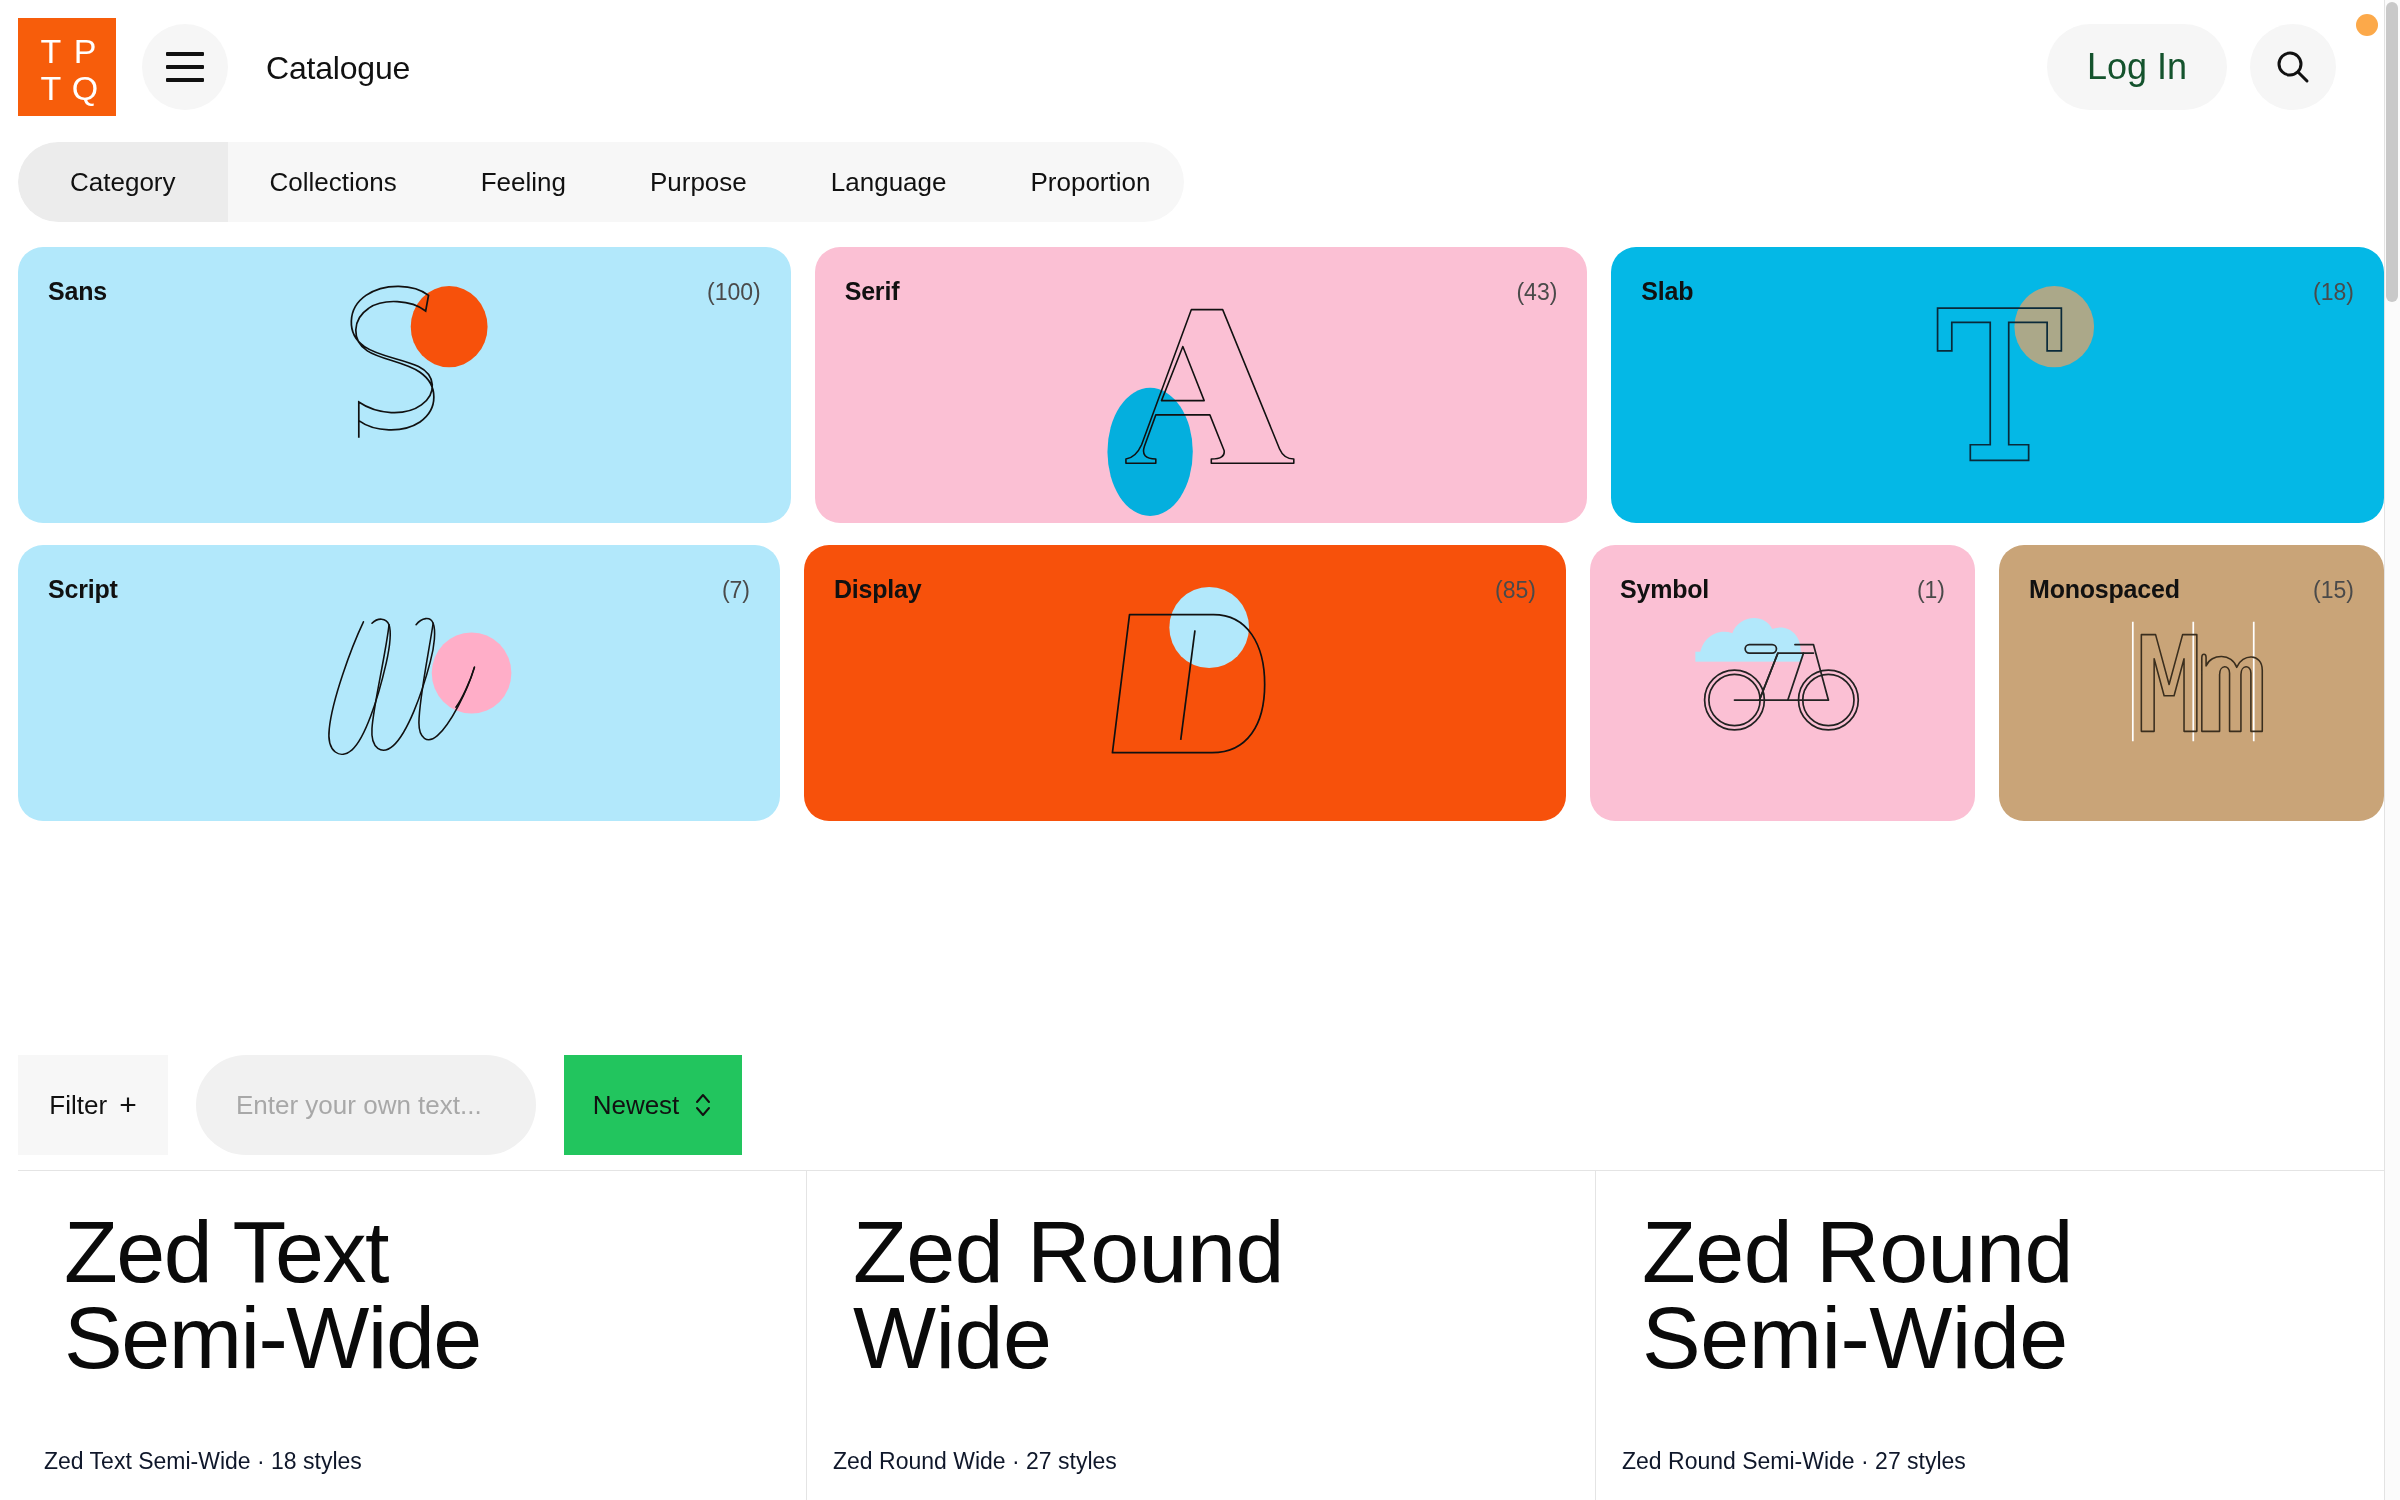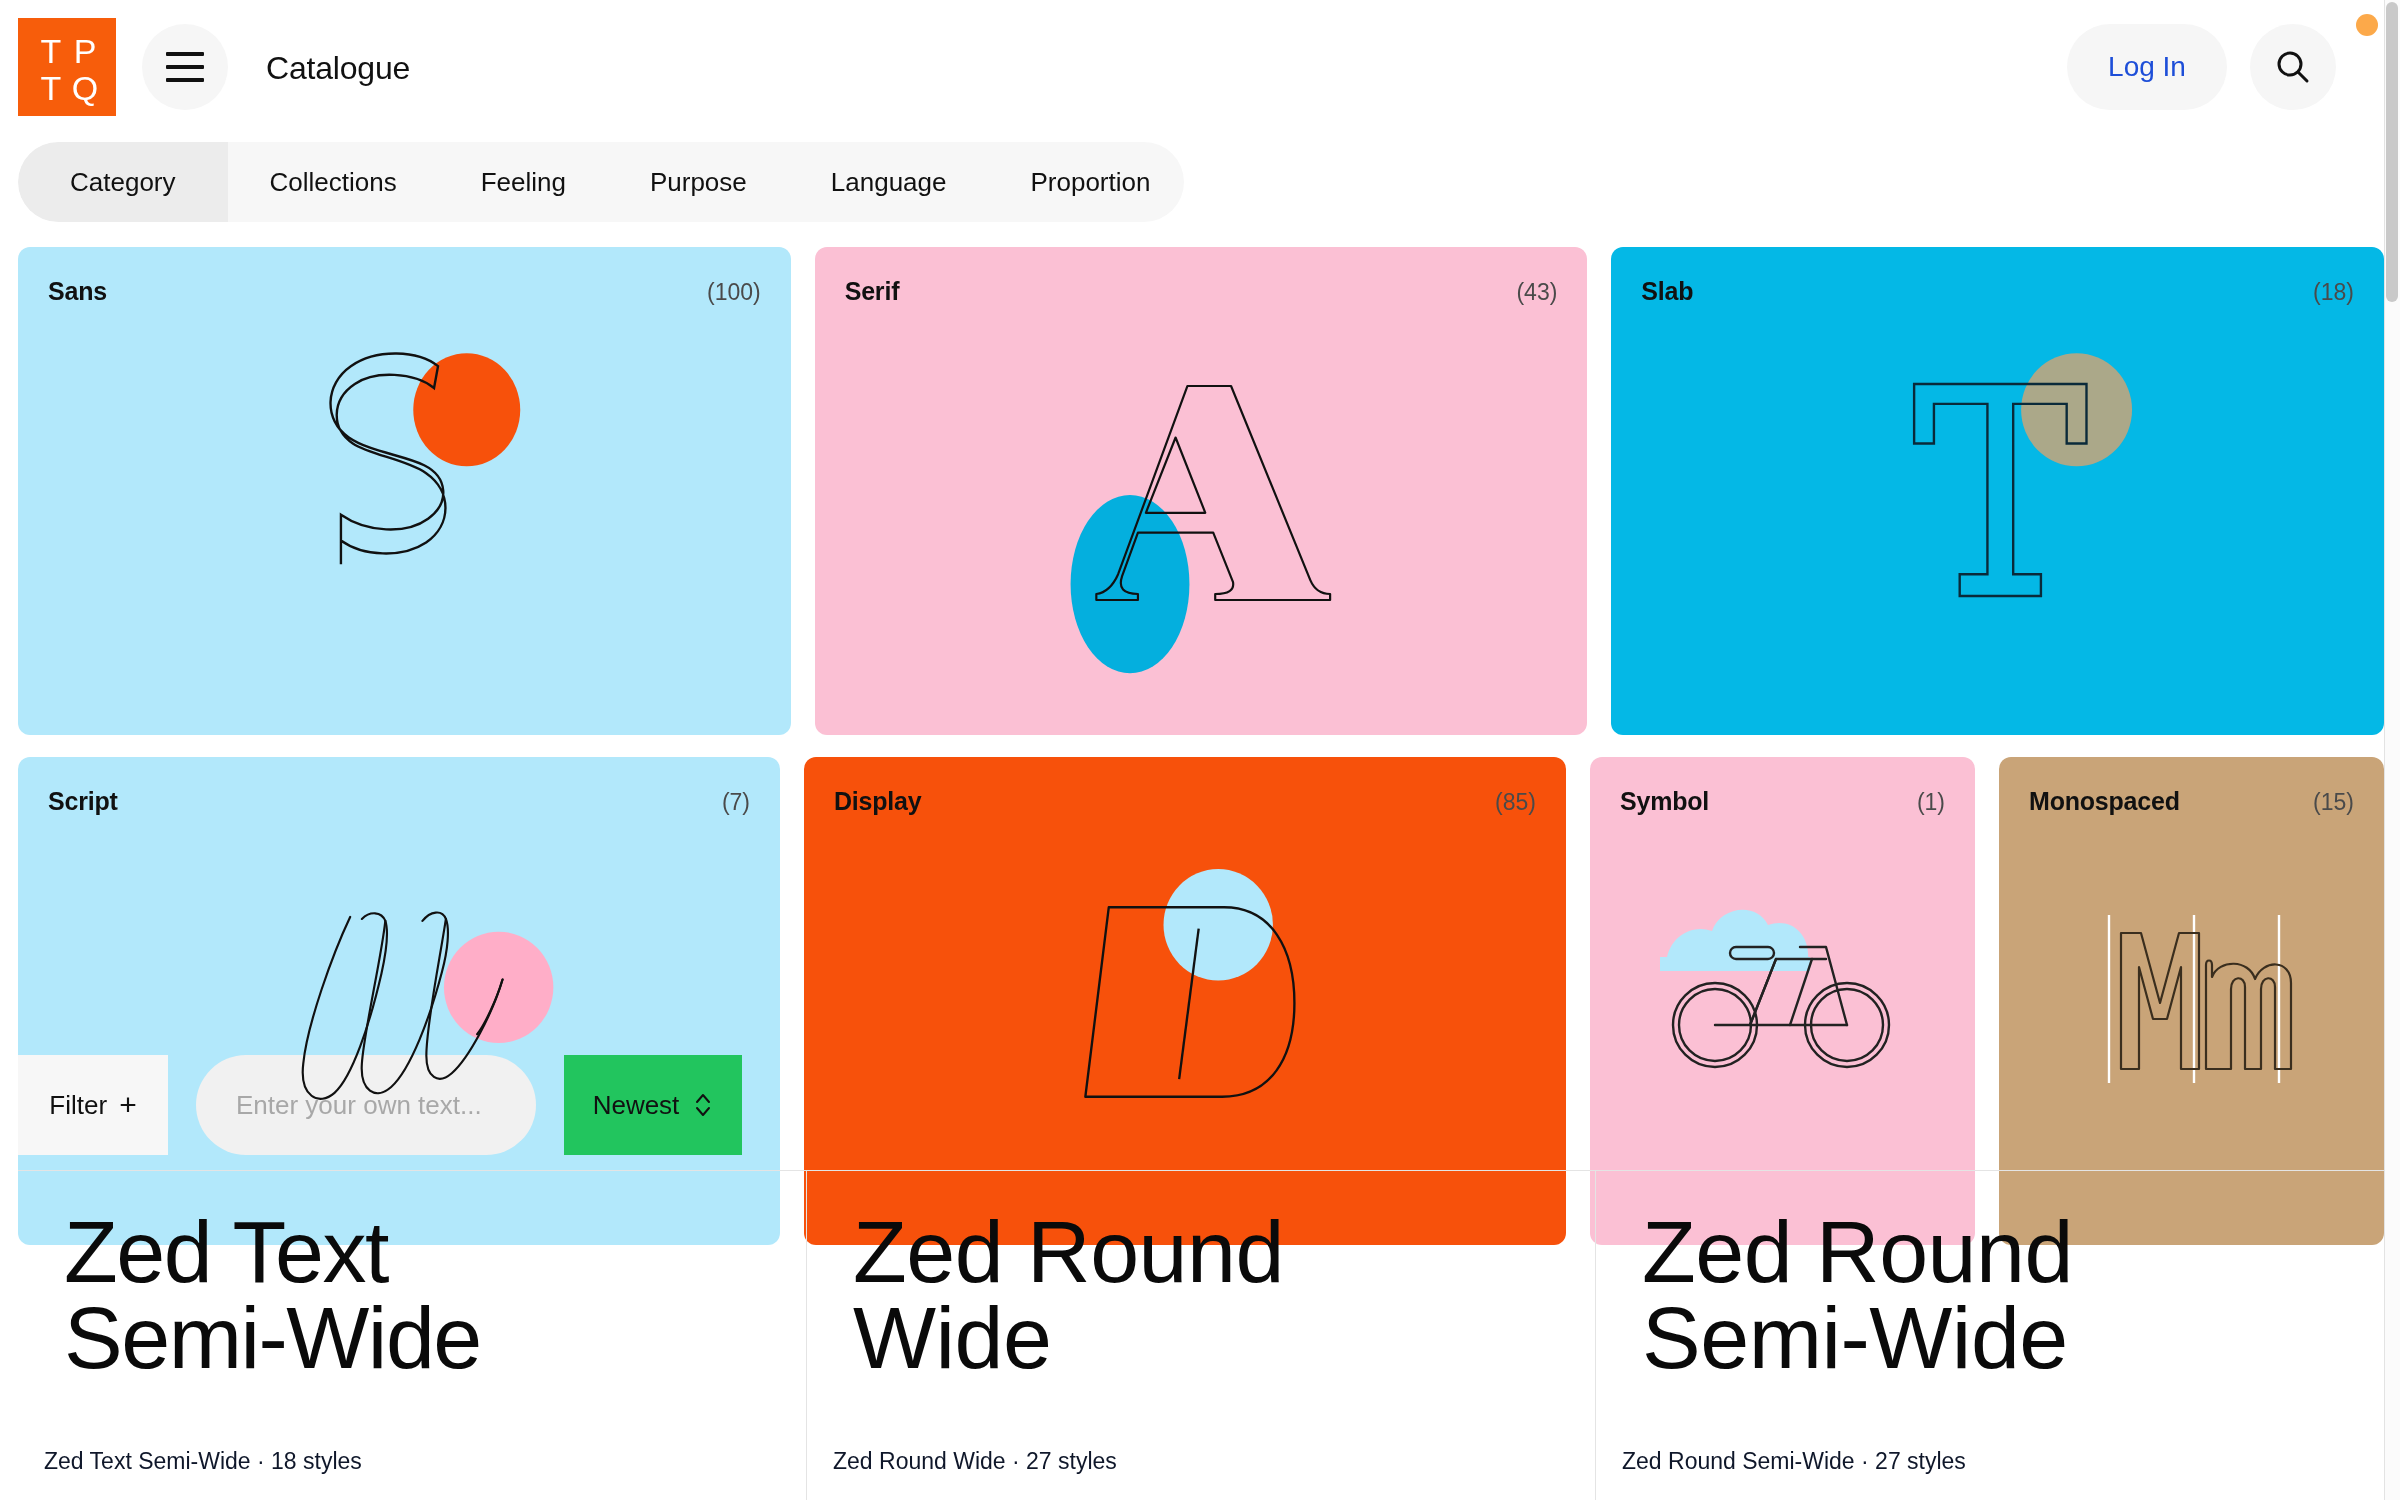--- a/index.html
+++ b/index.html
@@ -94,22 +94,22 @@
     right: 157px; top: 24px;
     height: 86px;
     min-width: 160px;
     padding: 0 40px;
     border-radius: 43px;
     background: #f6f6f6;
     border: none;
     display: flex;
     align-items: center;
     justify-content: center;
-    font-size: 28px;
-    color: #1d4ed8;
+    font-size: 36px;
+    color: #14532d;
     cursor: pointer;
     font-family: "Liberation Sans", sans-serif;
   }
   .search-btn {
     position: absolute;
     right: 48px; top: 24px;
     width: 86px; height: 86px;
     border-radius: 50%;
     background: #f6f6f6;
     border: none;
@@ -163,23 +163,23 @@
     top: 247px; left: 18px;
     width: 2366px;
   }
   .grid-row {
     display: flex;
     gap: 24px;
     margin-bottom: 22px;
   }
   .card {
     position: relative;
-    border-radius: 12px;
+    border-radius: 25px;
     overflow: hidden;
-    height: 488px;
+    height: 276px;
     cursor: pointer;
   }
   .card-wide { flex: 1 1 0; }
   .card-half { width: 385px; flex: 0 0 385px; }
 
   .card-name {
     position: absolute;
     left: 30px; top: 30px;
     font-size: 25px;
     font-weight: bold;

